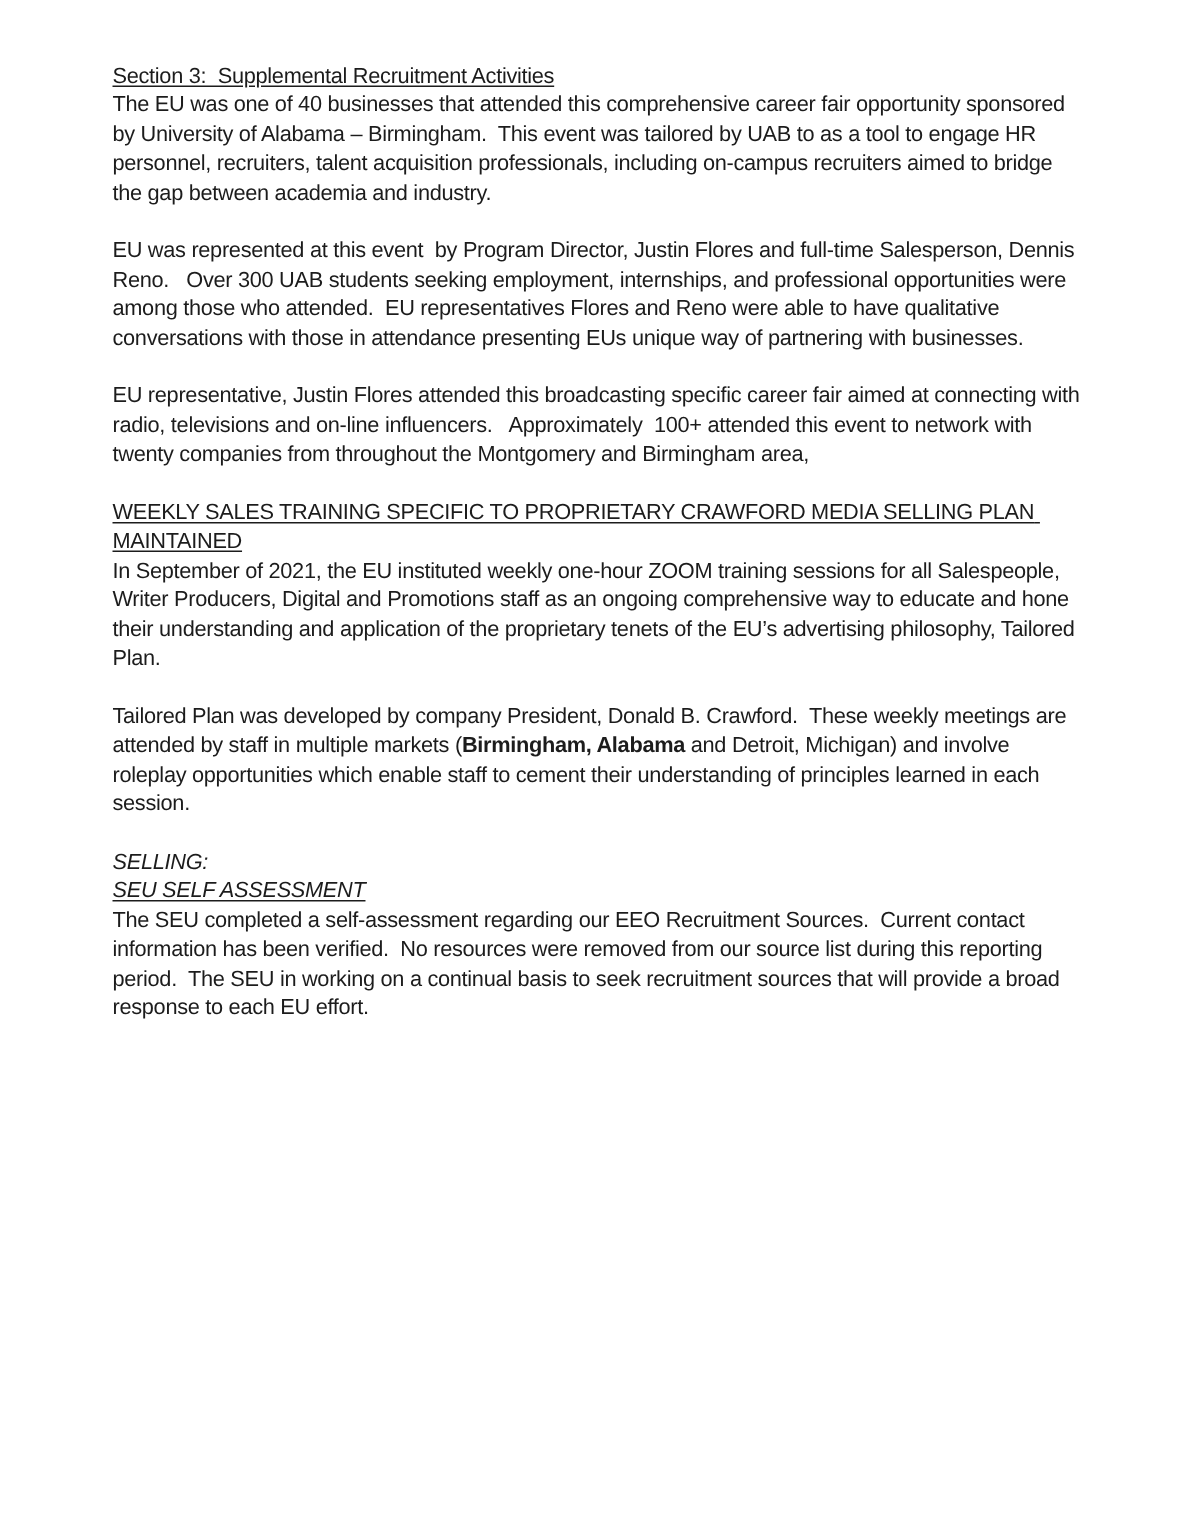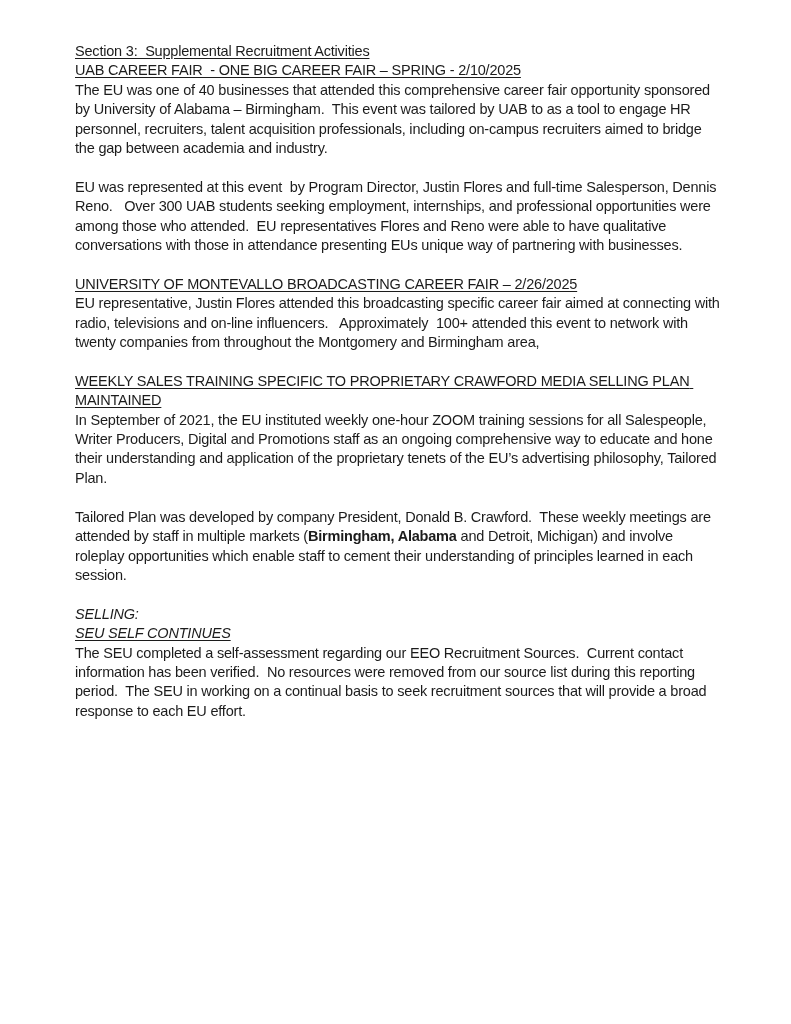--- a/index.html
+++ b/index.html
@@ -58,41 +58,39 @@
   }
 </style>
 </head>
 <body>
 
 <div class="page">
   <div class="content">
 
     <h1 class="hd">Section 3:  Supplemental Recruitment Activities</h1>
 
-    <h2 class="hd">UAB CAREER FAIR  - ONE BIG CAREER FAIR – SPRING - 2/10/2025</h2>
 
     <p class="mb">The EU was one of 40 businesses that attended this comprehensive career fair opportunity sponsored by University of Alabama – Birmingham.  This event was tailored by UAB to as a tool to engage HR personnel, recruiters, talent acquisition professionals, including on-campus recruiters aimed to bridge the gap between academia and industry.</p>
 
     <p class="mb">EU was represented at this event  by Program Director, Justin Flores and full-time Salesperson, Dennis Reno.   Over 300 UAB students seeking employment, internships, and professional opportunities were among those who attended.  EU representatives Flores and Reno were able to have qualitative conversations with those in attendance presenting EUs unique way of partnering with businesses.</p>
 
-    <h2 class="hd">UNIVERSITY OF MONTEVALLO BROADCASTING CAREER FAIR – 2/26/2025</h2>
 
     <p class="mb">EU representative, Justin Flores attended this broadcasting specific career fair aimed at connecting with radio, televisions and on-line influencers.   Approximately  100+ attended this event to network with twenty companies from throughout the Montgomery and Birmingham area,</p>
 
 
 
 
     <h2 class="hd">WEEKLY SALES TRAINING SPECIFIC TO PROPRIETARY CRAWFORD MEDIA SELLING PLAN MAINTAINED</h2>
 
     <p class="mb">In September of 2021, the EU instituted weekly one-hour ZOOM training sessions for all Salespeople, Writer Producers, Digital and Promotions staff as an ongoing comprehensive way to educate and hone their understanding and application of the proprietary tenets of the EU’s advertising philosophy, Tailored Plan.</p>
 
     <p class="mb"><span>Tailored Plan was developed by company President, Donald B. Crawford.  These weekly meetings are attended by staff in multiple markets (</span><span class="bold-inline">Birmingham, Alabama</span><span> and Detroit, Michigan) and involve roleplay opportunities which enable staff to cement their understanding of principles learned in each session.</span></p>
 
     <p class="italic">SELLING:</p>
 
-    <p class="italic-underline">SEU SELF CONTINUES</p>
+    <p class="italic-underline">SEU SELF ASSESSMENT</p>
 
     <p>The SEU completed a self-assessment regarding our EEO Recruitment Sources.  Current contact information has been verified.  No resources were removed from our source list during this reporting period.  The SEU in working on a continual basis to seek recruitment sources that will provide a broad response to each EU effort.</p>
 
   </div>
 
   <div class="page-number">4</div>
 </div>
 
 </body></html>

